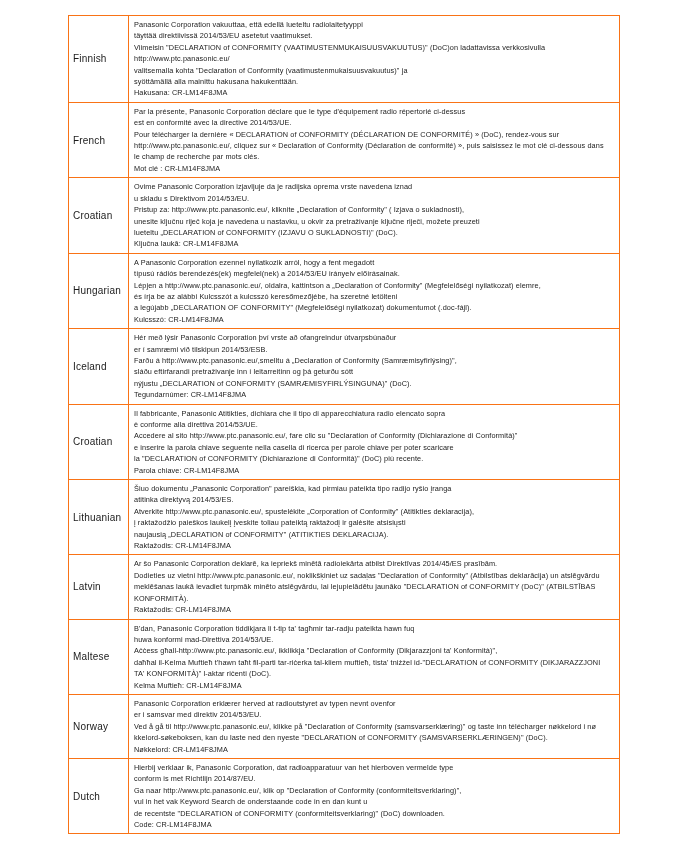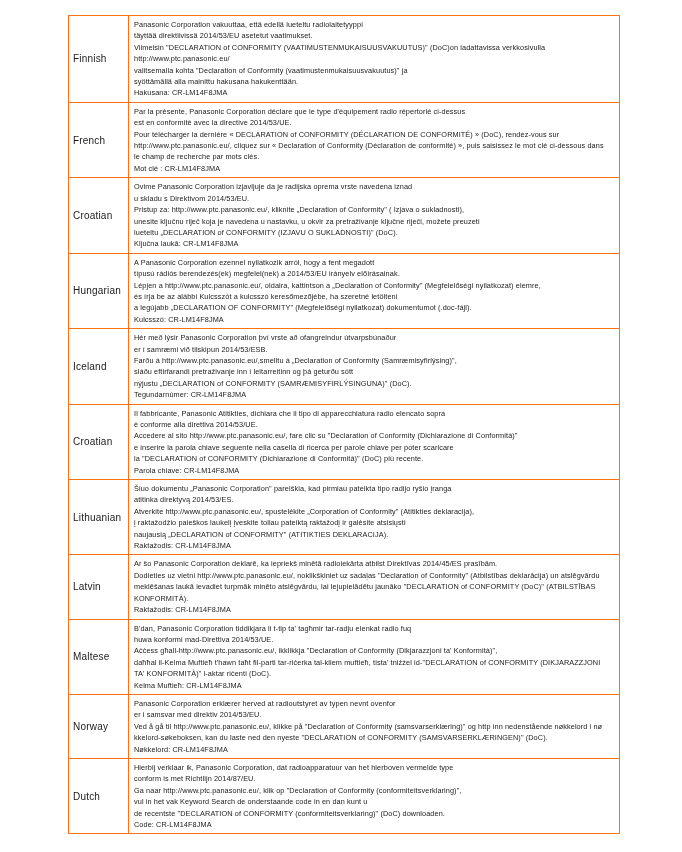--- a/index.html
+++ b/index.html
@@ -121,35 +121,35 @@
             <div class="text-line">Dodieties uz vietni http://www.ptc.panasonic.eu/, noklikšķiniet uz sadaļas "Declaration of Conformity" (Atbilstības deklarācija) un atslēgvārdu</div>
             <div class="text-line">meklēšanas laukā ievadiet turpmāk minēto atslēgvārdu, lai lejupielādētu jaunāko "DECLARATION of CONFORMITY (DoC)" (ATBILSTĪBAS</div>
             <div class="text-line">KONFORMITÀ).</div>
             <div class="text-line">Raktažodis: CR-LM14F8JMA</div>
           </td>
   </tr>
 
   <tr>
     <td class="lang-cell">Maltese</td>
     <td class="text-cell">
-            <div class="text-line">B'dan, Panasonic Corporation tiddikjara li t-tip ta' tagħmir tar-radju elenkat radio fuq</div>
+            <div class="text-line">B'dan, Panasonic Corporation tiddikjara li t-tip ta' tagħmir tar-radju pateikta hawn fuq</div>
             <div class="text-line">huwa konformi mad-Direttiva 2014/53/UE.</div>
             <div class="text-line">Aċċess għall-http://www.ptc.panasonic.eu/, ikklikkja "Declaration of Conformity (Dikjarazzjoni ta' Konformità)",</div>
             <div class="text-line">daħħal il-Kelma Muftieħ t'hawn taħt fil-parti tar-riċerka tal-kliem muftieħ, tista' tniżżel id-"DECLARATION of CONFORMITY (DIKJARAZZJONI</div>
             <div class="text-line">TA' KONFORMITÀ)" l-aktar riċenti (DoC).</div>
             <div class="text-line">Kelma Muftieħ: CR-LM14F8JMA</div>
           </td>
   </tr>
 
   <tr>
     <td class="lang-cell">Norway</td>
     <td class="text-cell">
             <div class="text-line">Panasonic Corporation erklærer herved at radioutstyret av typen nevnt ovenfor</div>
             <div class="text-line">er i samsvar med direktiv 2014/53/EU.</div>
-            <div class="text-line">Ved å gå til http://www.ptc.panasonic.eu/, klikke på "Declaration of Conformity (samsvarserklæring)" og http inn nedenstående nøkkelord i nø</div>
+            <div class="text-line">Ved å gå til http://www.ptc.panasonic.eu/, klikke på "Declaration of Conformity (samsvarserklæring)" og taste inn télécharger nøkkelord i nø</div>
             <div class="text-line">kkelord-søkeboksen, kan du laste ned den nyeste "DECLARATION of CONFORMITY (SAMSVARSERKLÆRINGEN)" (DoC).</div>
             <div class="text-line">Nøkkelord: CR-LM14F8JMA</div>
           </td>
   </tr>
 
   <tr>
     <td class="lang-cell">Dutch</td>
     <td class="text-cell">
             <div class="text-line">Hierbij verklaar ik, Panasonic Corporation, dat radioapparatuur van het hierboven vermelde type</div>
             <div class="text-line">conform is met Richtlijn 2014/87/EU.</div>

